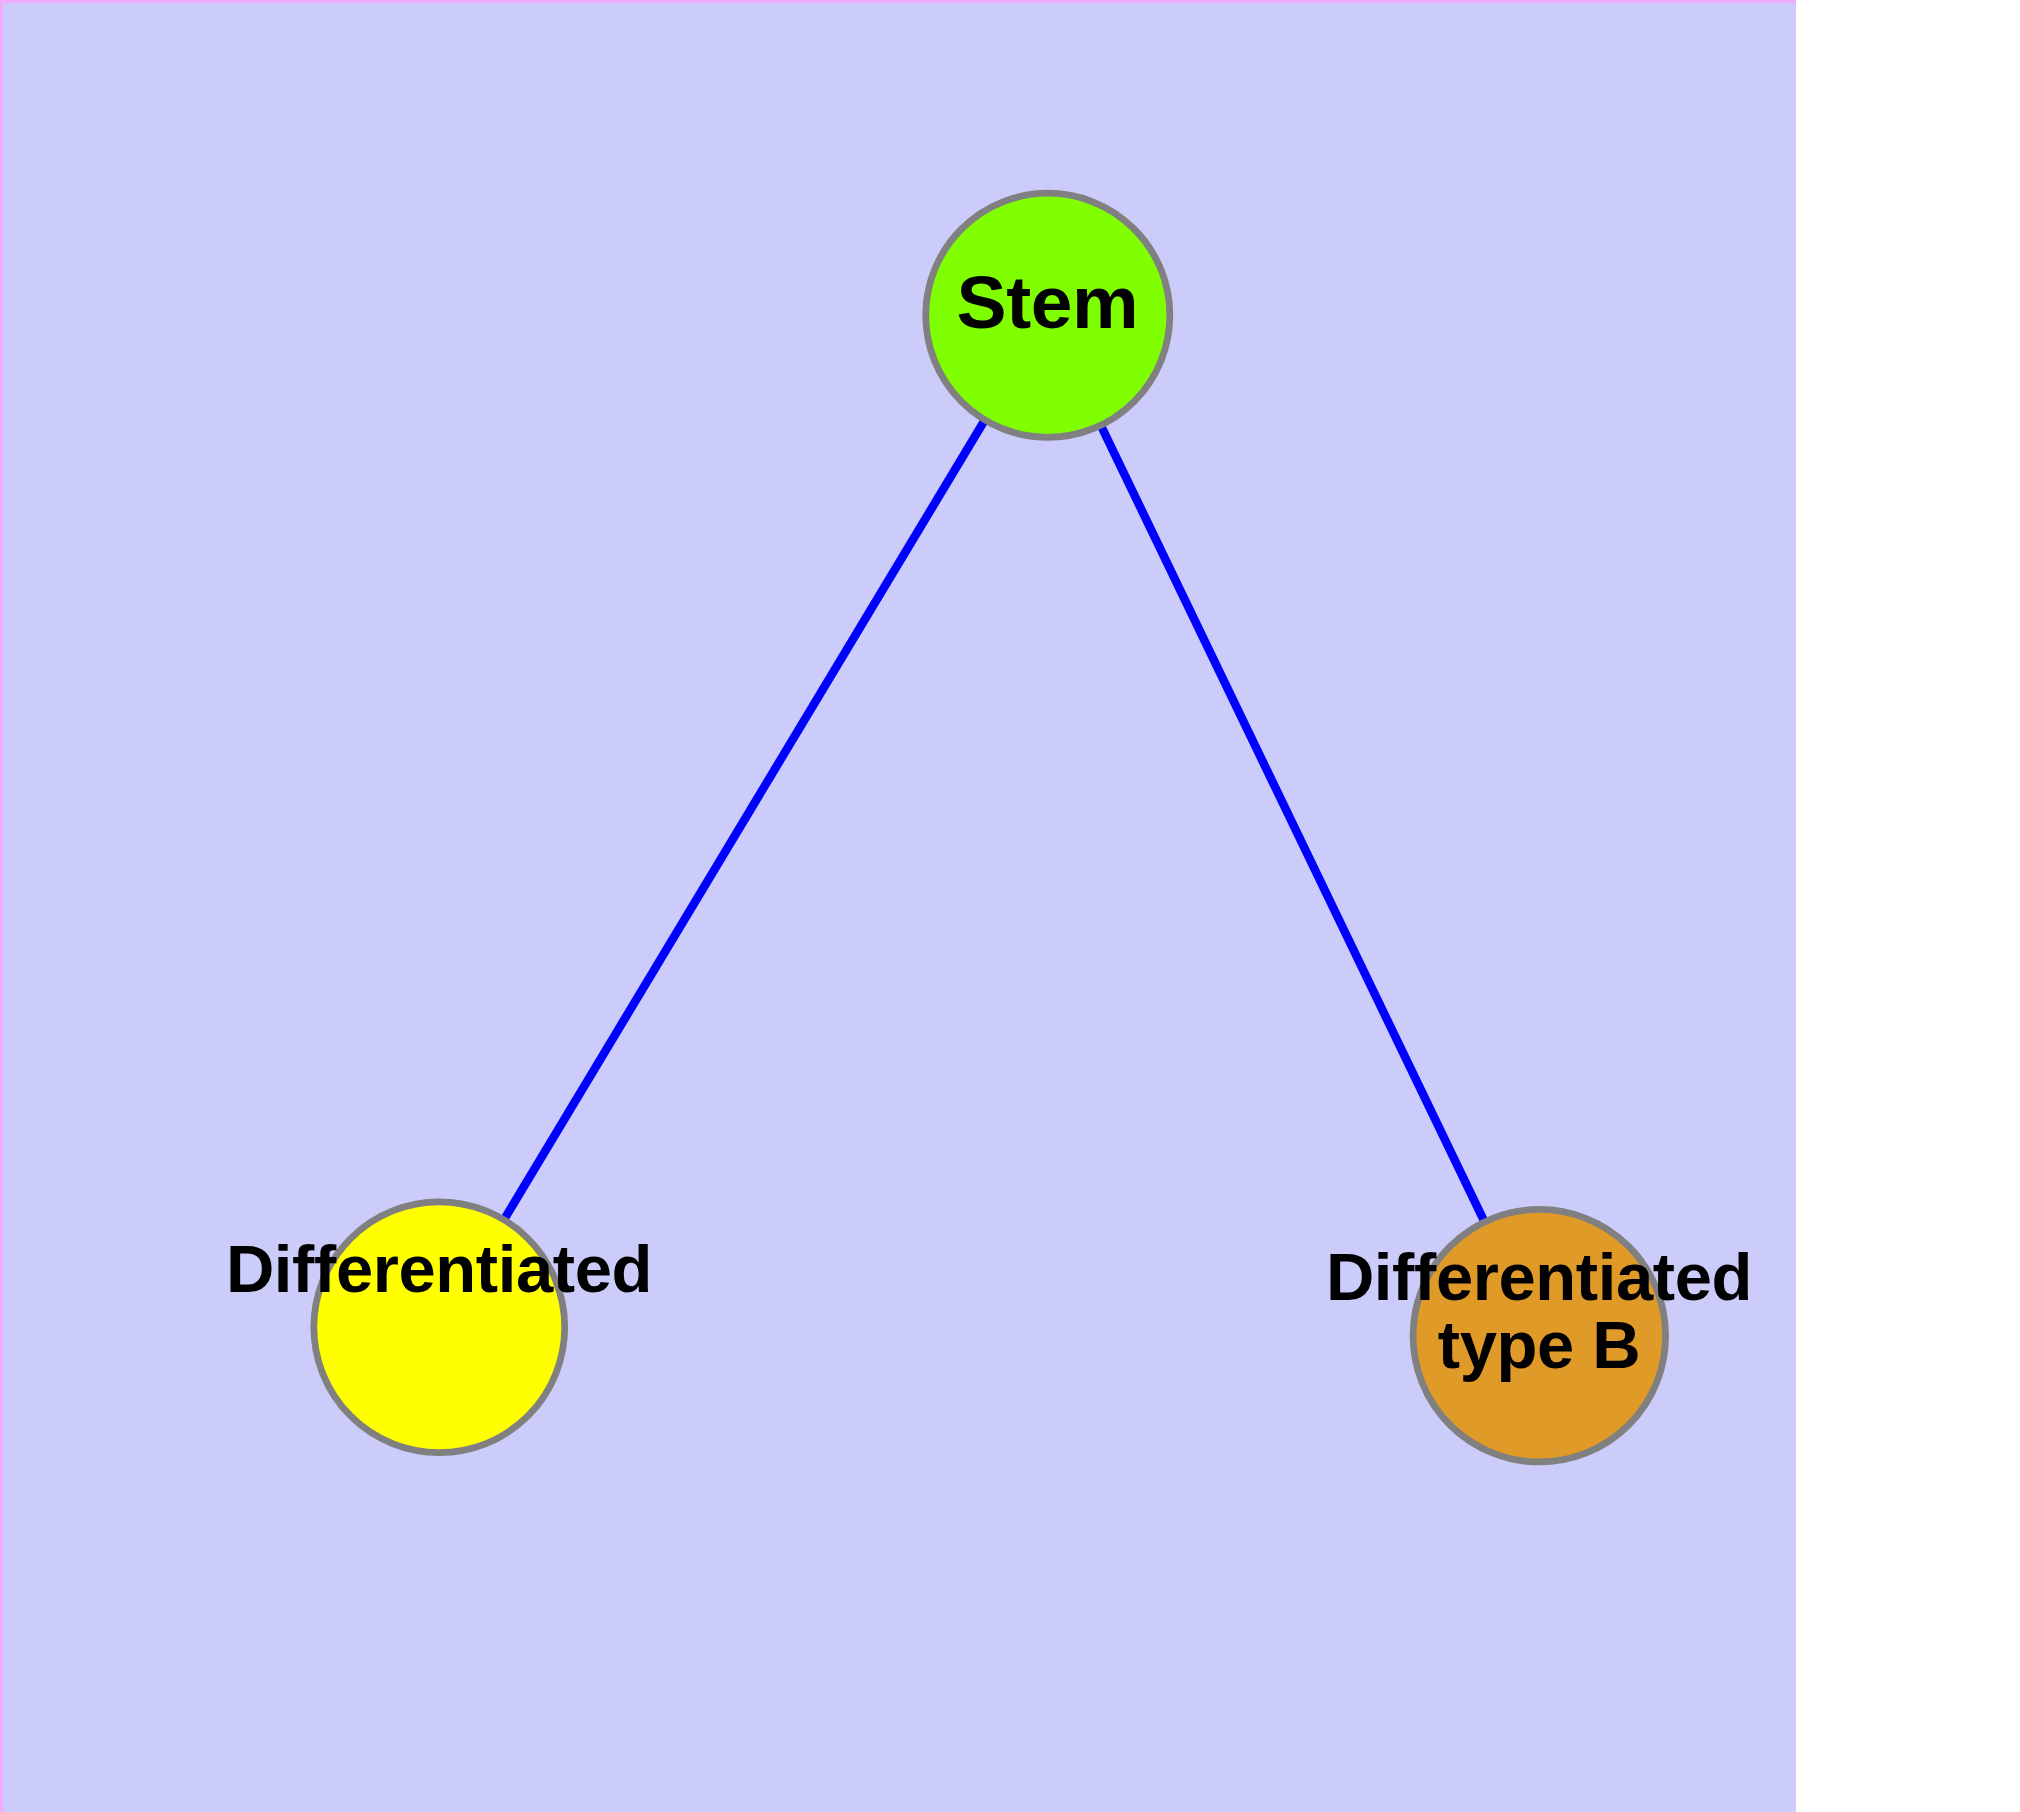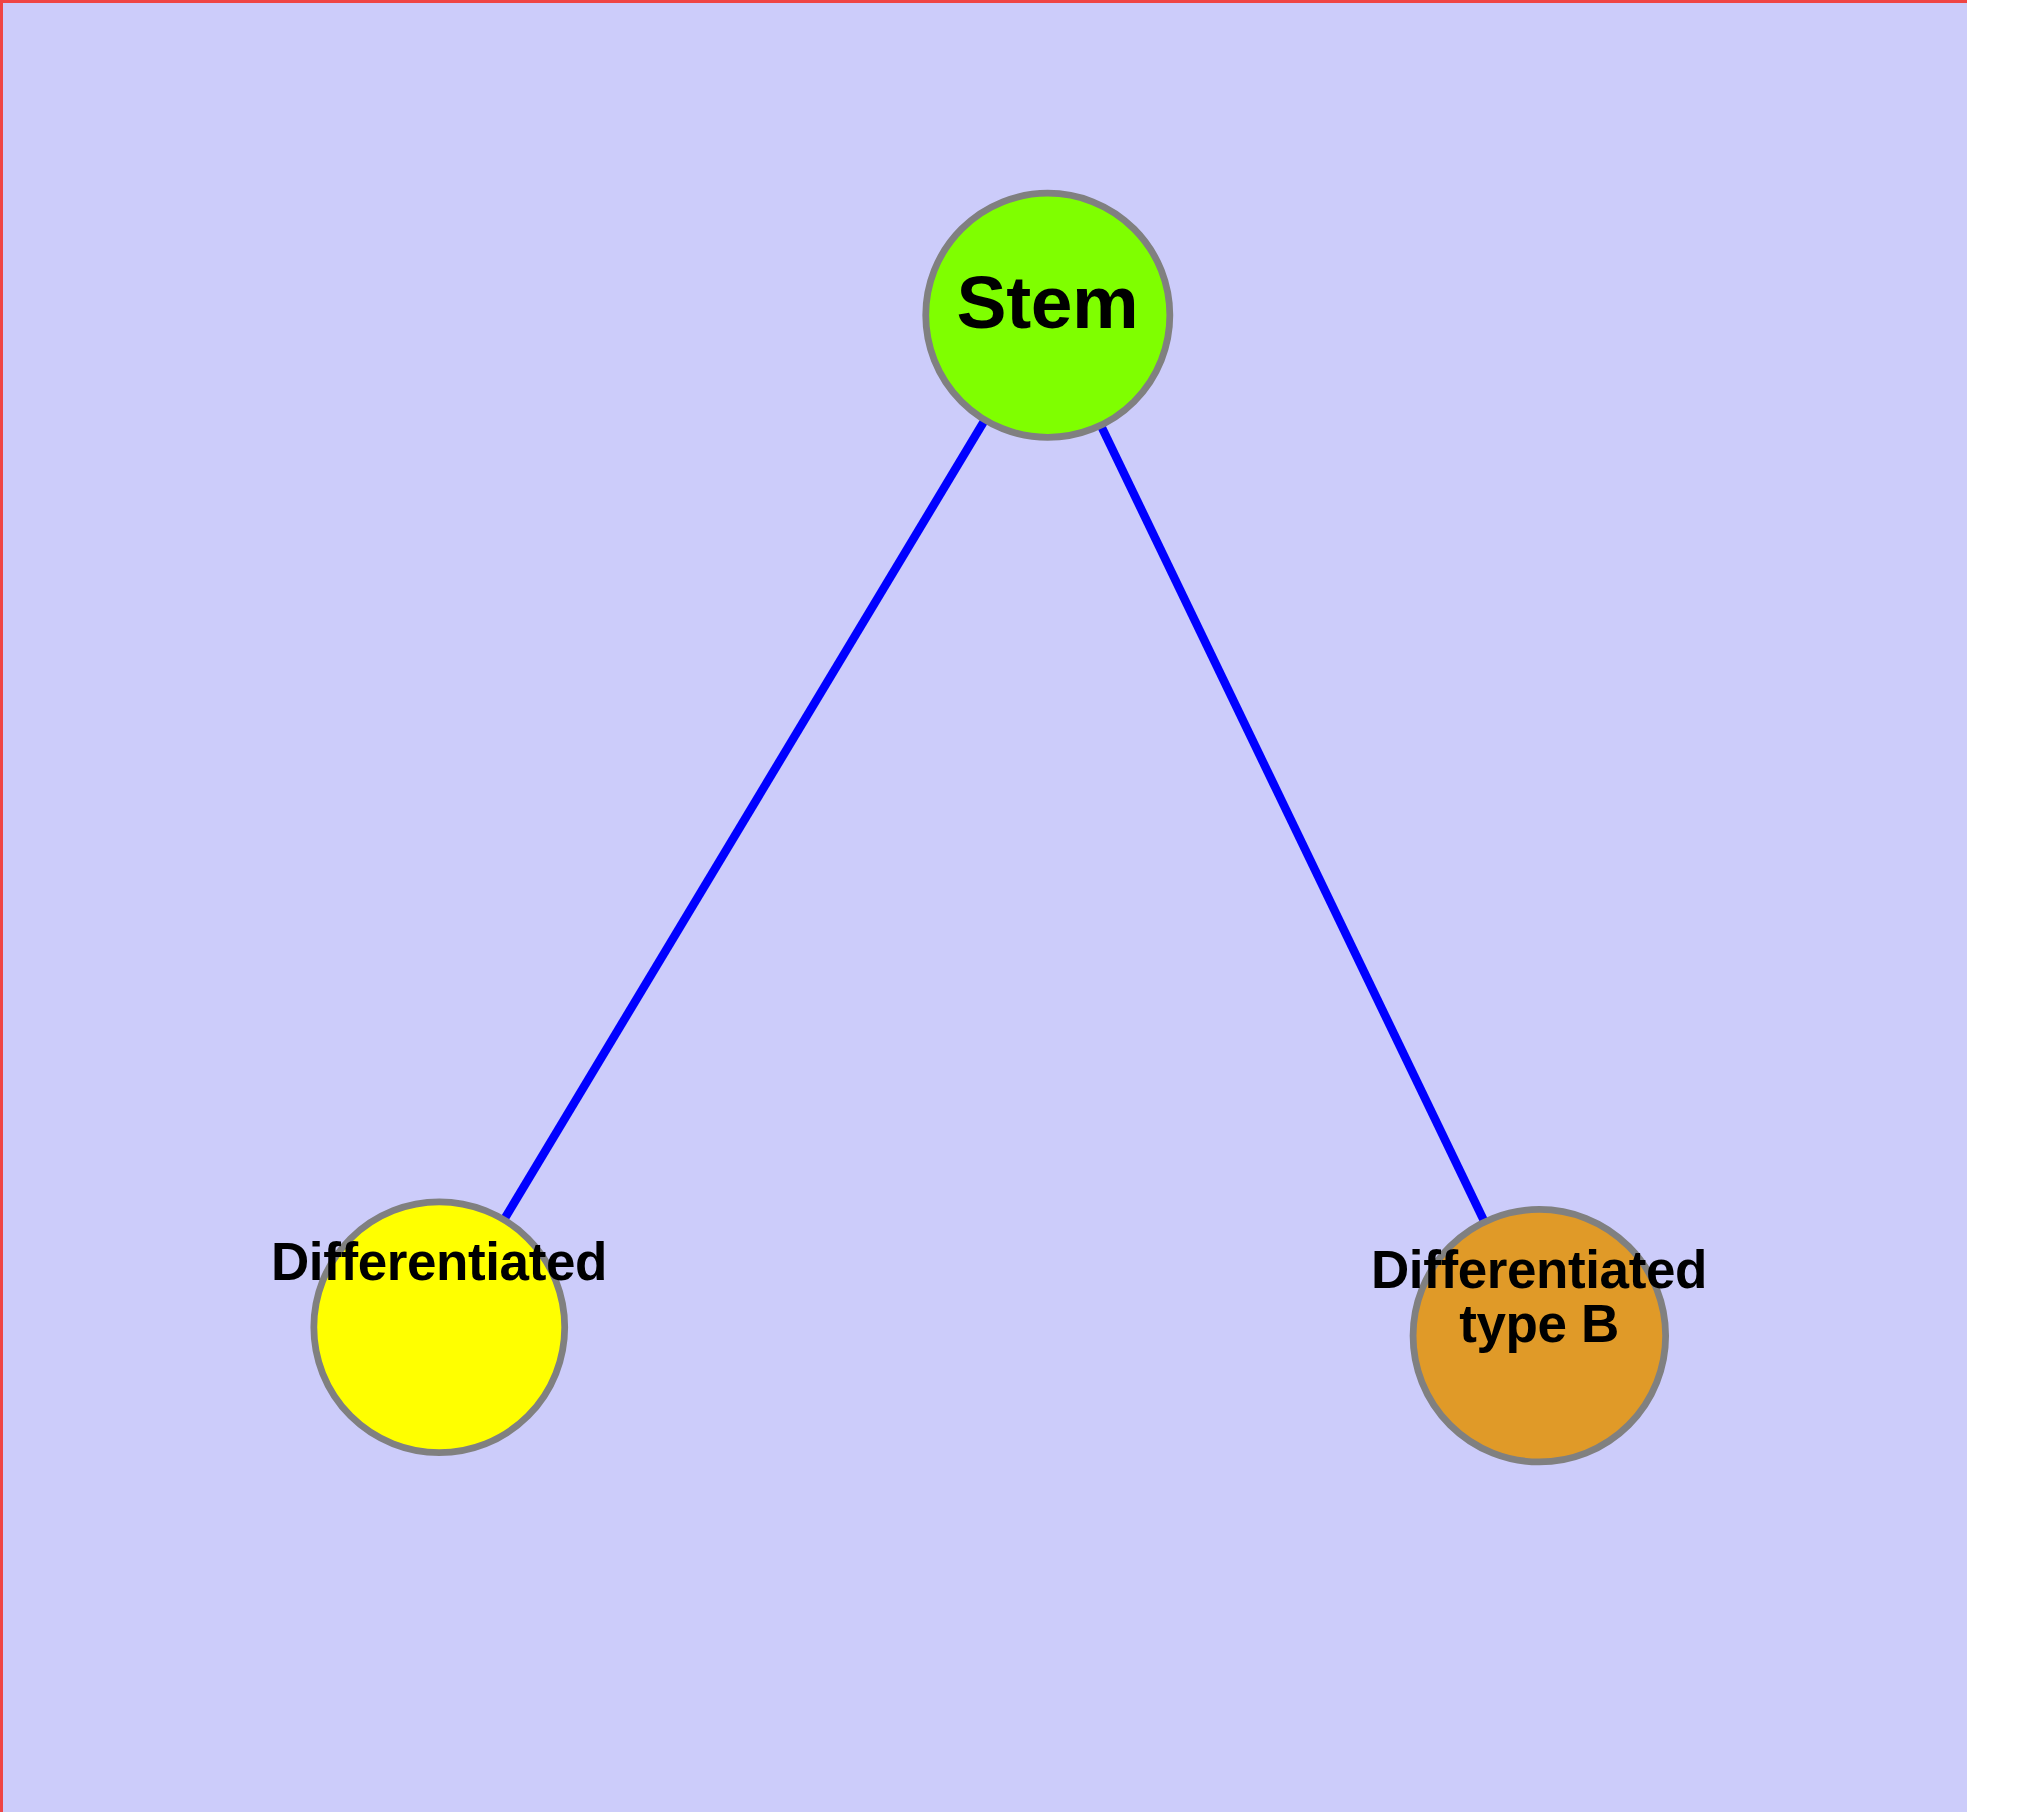--- a/index.html
+++ b/index.html
@@ -3,24 +3,24 @@
 <meta charset="utf-8">
 <title>Cell Differentiation Graph</title>
 <style>
   html, body {
     margin: 0;
     padding: 0;
     background: #ffffff;
   }
   #canvas {
     position: relative;
-    width: 1967px;
+    width: 1796px;
     height: 1812px;
     overflow: hidden;
-    background: #ef4444;
+    background: #f0abfc;
     font-family: "Liberation Sans", "DejaVu Sans", sans-serif;
   }
   #plot-background {
     position: absolute;
     left: 3.4px;
     top: 3.4px;
     width: 2017px;
     height: 1809px;
     background: #ccccfa;
   }
@@ -38,21 +38,21 @@
     color: #000000;
     line-height: 1.02;
     white-space: nowrap;
     letter-spacing: -0.4px;
     pointer-events: none;
   }
   #label-stem {
     font-size: 75px;
   }
   #label-diff-a, #label-diff-b {
-    font-size: 53px;
+    font-size: 67px;
   }
 </style>
 </head>
 <body>
 
 <div id="canvas">
 
   <div id="plot-background" style="background: rgb(204, 204, 250);"></div>
 
   <svg id="graph-svg" viewBox="0 0 2384 2138">

